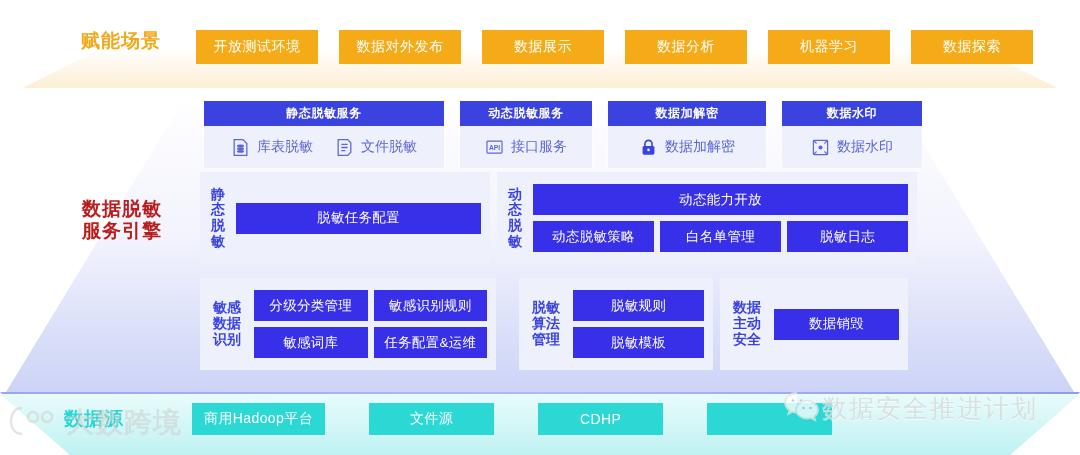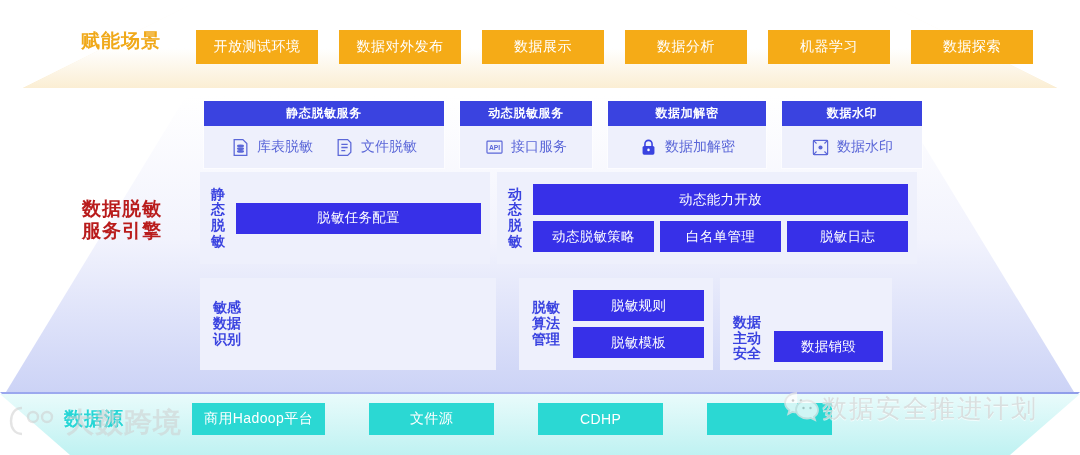--- a/index.html
+++ b/index.html
@@ -102,21 +102,21 @@
     font-size: 13.5px; letter-spacing: .3px;
     display: flex; align-items: center; justify-content: center;
     height: 31px; flex: 1;
   }
 
   
   .p-static   { left: 200px; top: 172px; width: 290px; height: 92px; }
   .p-dynamic  { left: 497px; top: 172px; width: 420px; height: 92px; }
   .p-sensit   { left: 200px; top: 278px; width: 296px; height: 92px; }
   .p-algo     { left: 519px; top: 278px; width: 194px; height: 92px; }
-  .p-active   { left: 720px; top: 278px; width: 172px; height: 92px; align-items: flex-end; }
+  .p-active   { left: 720px; top: 278px; width: 188px; height: 92px; }
 
   
   .ds-row { position: absolute; top: 403px; left: 192px; display: flex; gap: 44px; }
   .ds {
     height: 32px; min-width: 125px; padding: 0 12px;
     background: #2bd8d3; color: #ffffff;
     font-size: 14px; display: flex; align-items: center; justify-content: center;
     letter-spacing: .4px;
   }
   .ds.obscured { color: rgba(255,255,255,0); }
@@ -264,20 +264,30 @@
       <div class="panel-line">
         <div class="bbox">动态脱敏策略</div>
         <div class="bbox">白名单管理</div>
         <div class="bbox">脱敏日志</div>
       </div>
     </div>
   </div>
 
   <div class="panel p-sensit">
     <div class="panel-title wide2">敏感数据识别</div>
+    <div class="panel-grid">
+      <div class="panel-line">
+        <div class="bbox">分级分类管理</div>
+        <div class="bbox">敏感识别规则</div>
+      </div>
+      <div class="panel-line">
+        <div class="bbox">敏感词库</div>
+        <div class="bbox">任务配置&amp;运维</div>
+      </div>
+    </div>
   </div>
 
   <div class="panel p-algo">
     <div class="panel-title wide2">脱敏算法管理</div>
     <div class="panel-grid">
       <div class="panel-line">
         <div class="bbox">脱敏规则</div>
       </div>
       <div class="panel-line">
         <div class="bbox">脱敏模板</div>

